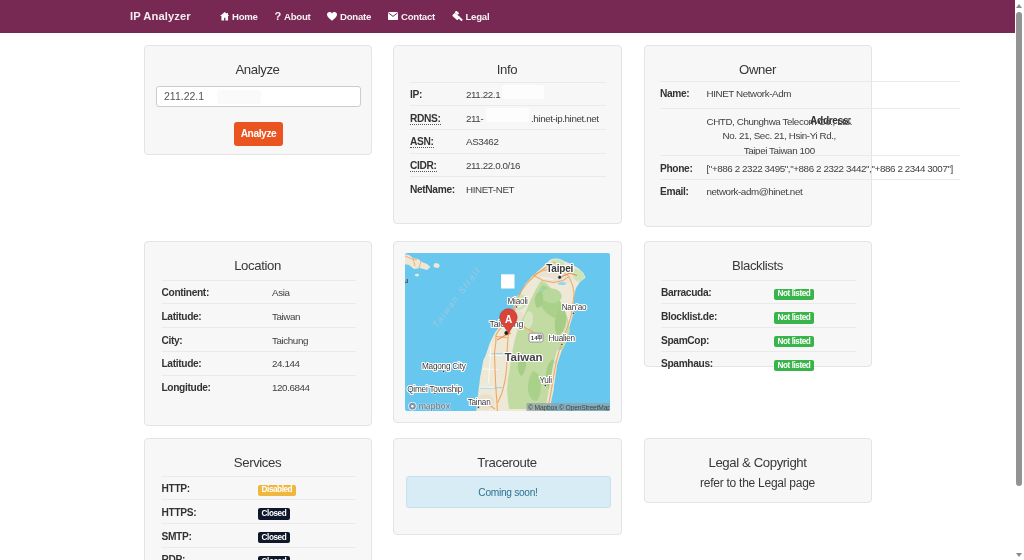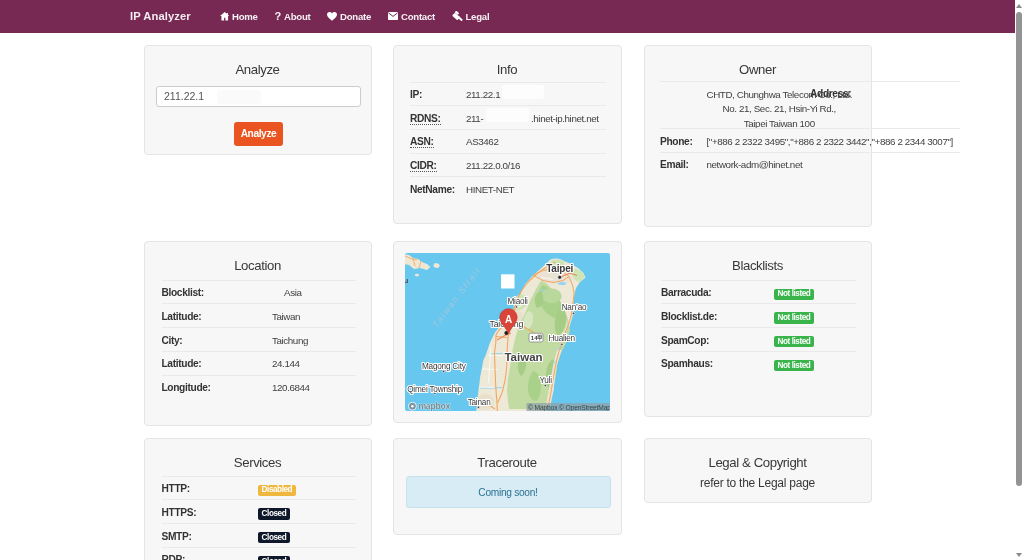--- a/index.html
+++ b/index.html
@@ -127,40 +127,44 @@
           <span class="lb">NetName:</span>
           <span class="vl" style="left:56px;">HINET-NET</span>
         </div>
     </div>
   </div>
 
   <div class="card" style="left:643.5px; top:45px; width:228px; height:181.5px;">
     <div class="ct">Owner</div>
   </div>
   <div class="tbl" style="left:660px; top:80.5px; width:300px;">
+      <div class="trow" style="height:27px;">
+        <span class="lb">Name:</span>
+        <span class="vl" style="left:46.5px;">HINET Network-Adm</span>
+      </div>
       <div class="trow" style="height:47.5px;text-align:center;">
         <span class="lb">Address:</span>
         <span class="vl" style="left:46.5px; line-height:14.3px;">CHTD, Chunghwa Telecom Co., Ltd.<br>No. 21, Sec. 21, Hsin-Yi Rd.,<br>Taipei Taiwan 100</span>
       </div>
       <div class="trow" style="height:23.8px;">
         <span class="lb">Phone:</span>
         <span class="vl" style="left:46.5px;">["+886 2 2322 3495","+886 2 2322 3442","+886 2 2344 3007"]</span>
       </div>
       <div class="trow" style="height:23.8px;">
         <span class="lb">Email:</span>
         <span class="vl" style="left:46.5px;">network-adm@hinet.net</span>
       </div>
   </div>
 
   <div class="card" style="left:143.5px; top:241px; width:228px; height:185px;">
     <div class="ct">Location</div>
     <div class="tbl" style="left:17px; top:37.5px; width:194.5px;">
       <div class="trow" style="height:23.8px;">
-          <span class="lb">Blocklist:</span>
-          <span class="vl" style="left:110.5px;margin-left:12px;">Asia</span>
+          <span class="lb">Continent:</span>
+          <span class="vl" style="left:110.5px;">Asia</span>
         </div>
       <div class="trow" style="height:23.8px;">
           <span class="lb">Latitude:</span>
           <span class="vl" style="left:110.5px;">Taiwan</span>
         </div>
       <div class="trow" style="height:23.8px;">
           <span class="lb">City:</span>
           <span class="vl" style="left:110.5px;">Taichung</span>
         </div>
       <div class="trow" style="height:23.8px;">
@@ -270,21 +274,21 @@
 <g opacity="0.95">
 <circle cx="7.4" cy="153.2" r="4" fill="#7c94a2" stroke="#e8f4fa" stroke-width="1"></circle>
 <circle cx="7.4" cy="153.2" r="1.3" fill="#fff"></circle>
 <text x="13.4" y="156" font-family="Liberation Sans, sans-serif" font-size="8.6" font-weight="bold" fill="#78888f" stroke="#e8f4fa" stroke-width="0.7" paint-order="stroke" letter-spacing="-0.2">mapbox</text>
 </g>
 </svg>
 
     </div>
   </div>
 
-  <div class="card" style="left:643.5px; top:241px; width:228px; height:176px;">
+  <div class="card" style="left:643.5px; top:241px; width:228px; height:126px;">
     <div class="ct">Blacklists</div>
     <div class="tbl" style="left:16.5px; top:37.5px; width:195px;">
       <div class="trow" style="height:23.8px;">
           <span class="lb">Barracuda:</span>
           <span class="badge bg-s" style="left:113px;">Not listed</span>
         </div>
       <div class="trow" style="height:23.8px;">
           <span class="lb">Blocklist.de:</span>
           <span class="badge bg-s" style="left:113px;">Not listed</span>
         </div>

